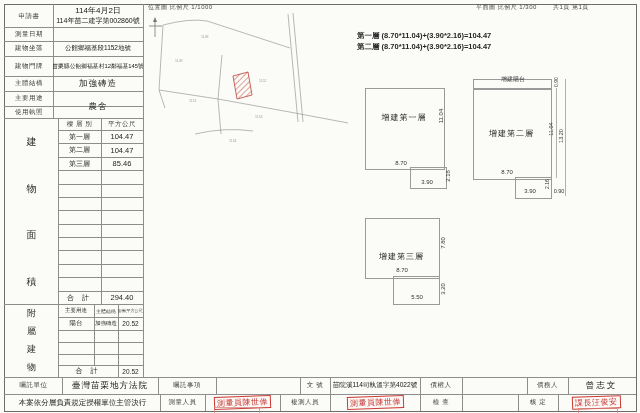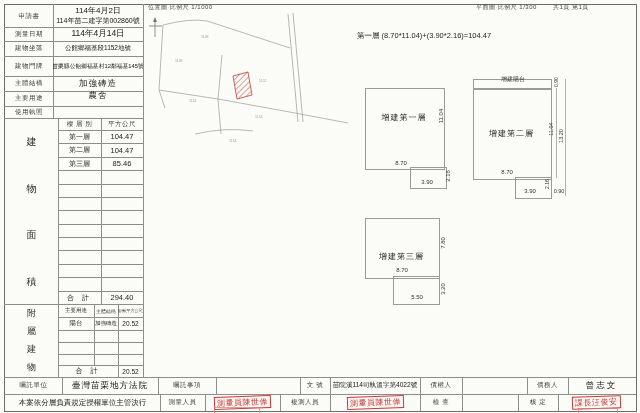--- a/index.html
+++ b/index.html
@@ -8,21 +8,21 @@
   .hl{position:absolute;height:1px;background:#8d8d8d;}
   .vl{position:absolute;width:1px;background:#8d8d8d;}
   .cell{position:absolute;overflow:hidden;white-space:nowrap;display:flex;align-items:center;justify-content:center;}
   .lbl{font-size:6.5px;color:#3c3c3c;letter-spacing:.5px;}
   .val{font-size:8.5px;color:#161616;}
   .dim{position:absolute;font-size:6px;color:#333;text-align:center;white-space:nowrap;}
   .rot{transform:rotate(-90deg);transform-origin:center;}
   .rect{position:absolute;border:1px solid #9a9a9a;}
   .plabel{position:absolute;font-size:8px;color:#222;text-align:center;letter-spacing:1px;white-space:nowrap;}
   .vchar{position:absolute;left:5px;width:53px;text-align:center;color:#2a2a2a;}
-  .calcline{position:absolute;left:357px;width:260px;font-size:7.5px;color:#262626;white-space:nowrap;}
+  .calcline{position:absolute;left:357px;width:260px;font-size:7.5px;color:#262626;white-space:nowrap;font-weight:bold;}
   .stamp{border:1px solid #cc3a33;color:#c23530;font-size:8px;padding:0 2px;white-space:nowrap;transform:rotate(-2deg);letter-spacing:.5px;background:rgba(255,240,240,.25);}
   .maphead{position:absolute;top:3px;font-size:6px;color:#4a4a4a;white-space:nowrap;letter-spacing:.5px;}
 </style>
 </head>
 <body>
 
 <div id="sheet">
 
   <div class="abs" style="left:4px;top:4px;width:631px;height:406px;border:1px solid #6d6d6d;"></div>
 
@@ -38,33 +38,32 @@
   <div class="hl" style="left:4px;top:106px;width:139px;"></div>
   <div class="hl" style="left:4px;top:118px;width:139px;"></div>
   <div class="vl" style="left:53px;top:4px;height:114px;"></div>
   <div class="vl" style="left:143px;top:4px;height:373px;"></div>
 
   <div class="cell lbl" style="left:5px;top:5px;width:48px;height:22px;">申請書</div>
   <div class="cell val" style="left:53px;top:5px;width:90px;height:11px;font-size:8px;">114年4月2日</div>
   <div class="cell val" style="left:53px;top:15px;width:90px;height:12px;font-size:7px;">114年苗二建字第002860號</div>
 
   <div class="cell lbl" style="left:5px;top:27px;width:48px;height:14px;">測量日期</div>
-  <div class="cell val" style="left:53px;top:27px;width:90px;height:14px;">114年4月14日</div>
 
   <div class="cell lbl" style="left:5px;top:41px;width:48px;height:15px;">建物坐落</div>
   <div class="cell val" style="left:53px;top:41px;width:90px;height:15px;font-size:6.5px;">公館鄉福基段1152地號</div>
 
   <div class="cell lbl" style="left:5px;top:56px;width:48px;height:20px;">建物門牌</div>
   <div class="cell val" style="left:53px;top:56px;width:90px;height:20px;font-size:5.8px;">苗栗縣公館鄉福基村12鄰福基145號</div>
 
   <div class="cell lbl" style="left:5px;top:76px;width:48px;height:15px;">主體結構</div>
   <div class="cell val" style="left:53px;top:76px;width:90px;height:15px;letter-spacing:1px;">加強磚造</div>
 
   <div class="cell lbl" style="left:5px;top:91px;width:48px;height:15px;">主要用途</div>
-  <div class="cell val" style="left:53px;top:88px;width:90px;height:15px;letter-spacing:1px;">農舍</div>
+  <div class="cell val" style="left:53px;top:99px;width:90px;height:15px;letter-spacing:1px;">農舍</div>
 
   <div class="cell lbl" style="left:5px;top:106px;width:48px;height:12px;">使用執照</div>
   <div class="cell val" style="left:53px;top:106px;width:90px;height:12px;"></div>
 
   <div class="vl" style="left:58px;top:118px;height:259px;"></div>
   <div class="vl" style="left:101px;top:118px;height:186px;"></div>
   <div class="hl" style="left:58px;top:130px;width:85px;"></div>
   <div class="hl" style="left:58px;top:143px;width:85px;"></div>
   <div class="hl" style="left:58px;top:157px;width:85px;"></div>
   <div class="hl" style="left:58px;top:170px;width:85px;"></div>
@@ -151,20 +150,21 @@
       <text x="56" y="28">1148</text>
       <text x="30" y="52">1149</text>
       <text x="44" y="92">1151</text>
       <text x="114" y="72">1152</text>
       <text x="110" y="108">1153</text>
       <text x="84" y="132">1154</text>
     </g>
   </svg>
 
   <div class="calcline" style="top:31px;">第一層 (8.70*11.04)+(3.90*2.16)=104.47</div>
+  <div class="calcline" style="top:42px;">第二層 (8.70*11.04)+(3.90*2.16)=104.47</div>
 
   <div class="rect" style="left:365px;top:88px;width:78px;height:80px;"></div>
   <div class="plabel" style="left:370px;top:112px;width:68px;">增建第一層</div>
   <div class="dim rot" style="left:424px;top:113px;width:34px;">11.04</div>
   <div class="dim" style="left:386px;top:160px;width:30px;">8.70</div>
   <div class="rect" style="left:410px;top:167px;width:35px;height:20px;"></div>
   <div class="dim" style="left:413px;top:179px;width:28px;">3.90</div>
   <div class="dim rot" style="left:437px;top:173px;width:22px;">2.16</div>
 
   <div class="rect" style="left:473px;top:79px;width:77px;height:9px;"></div>

